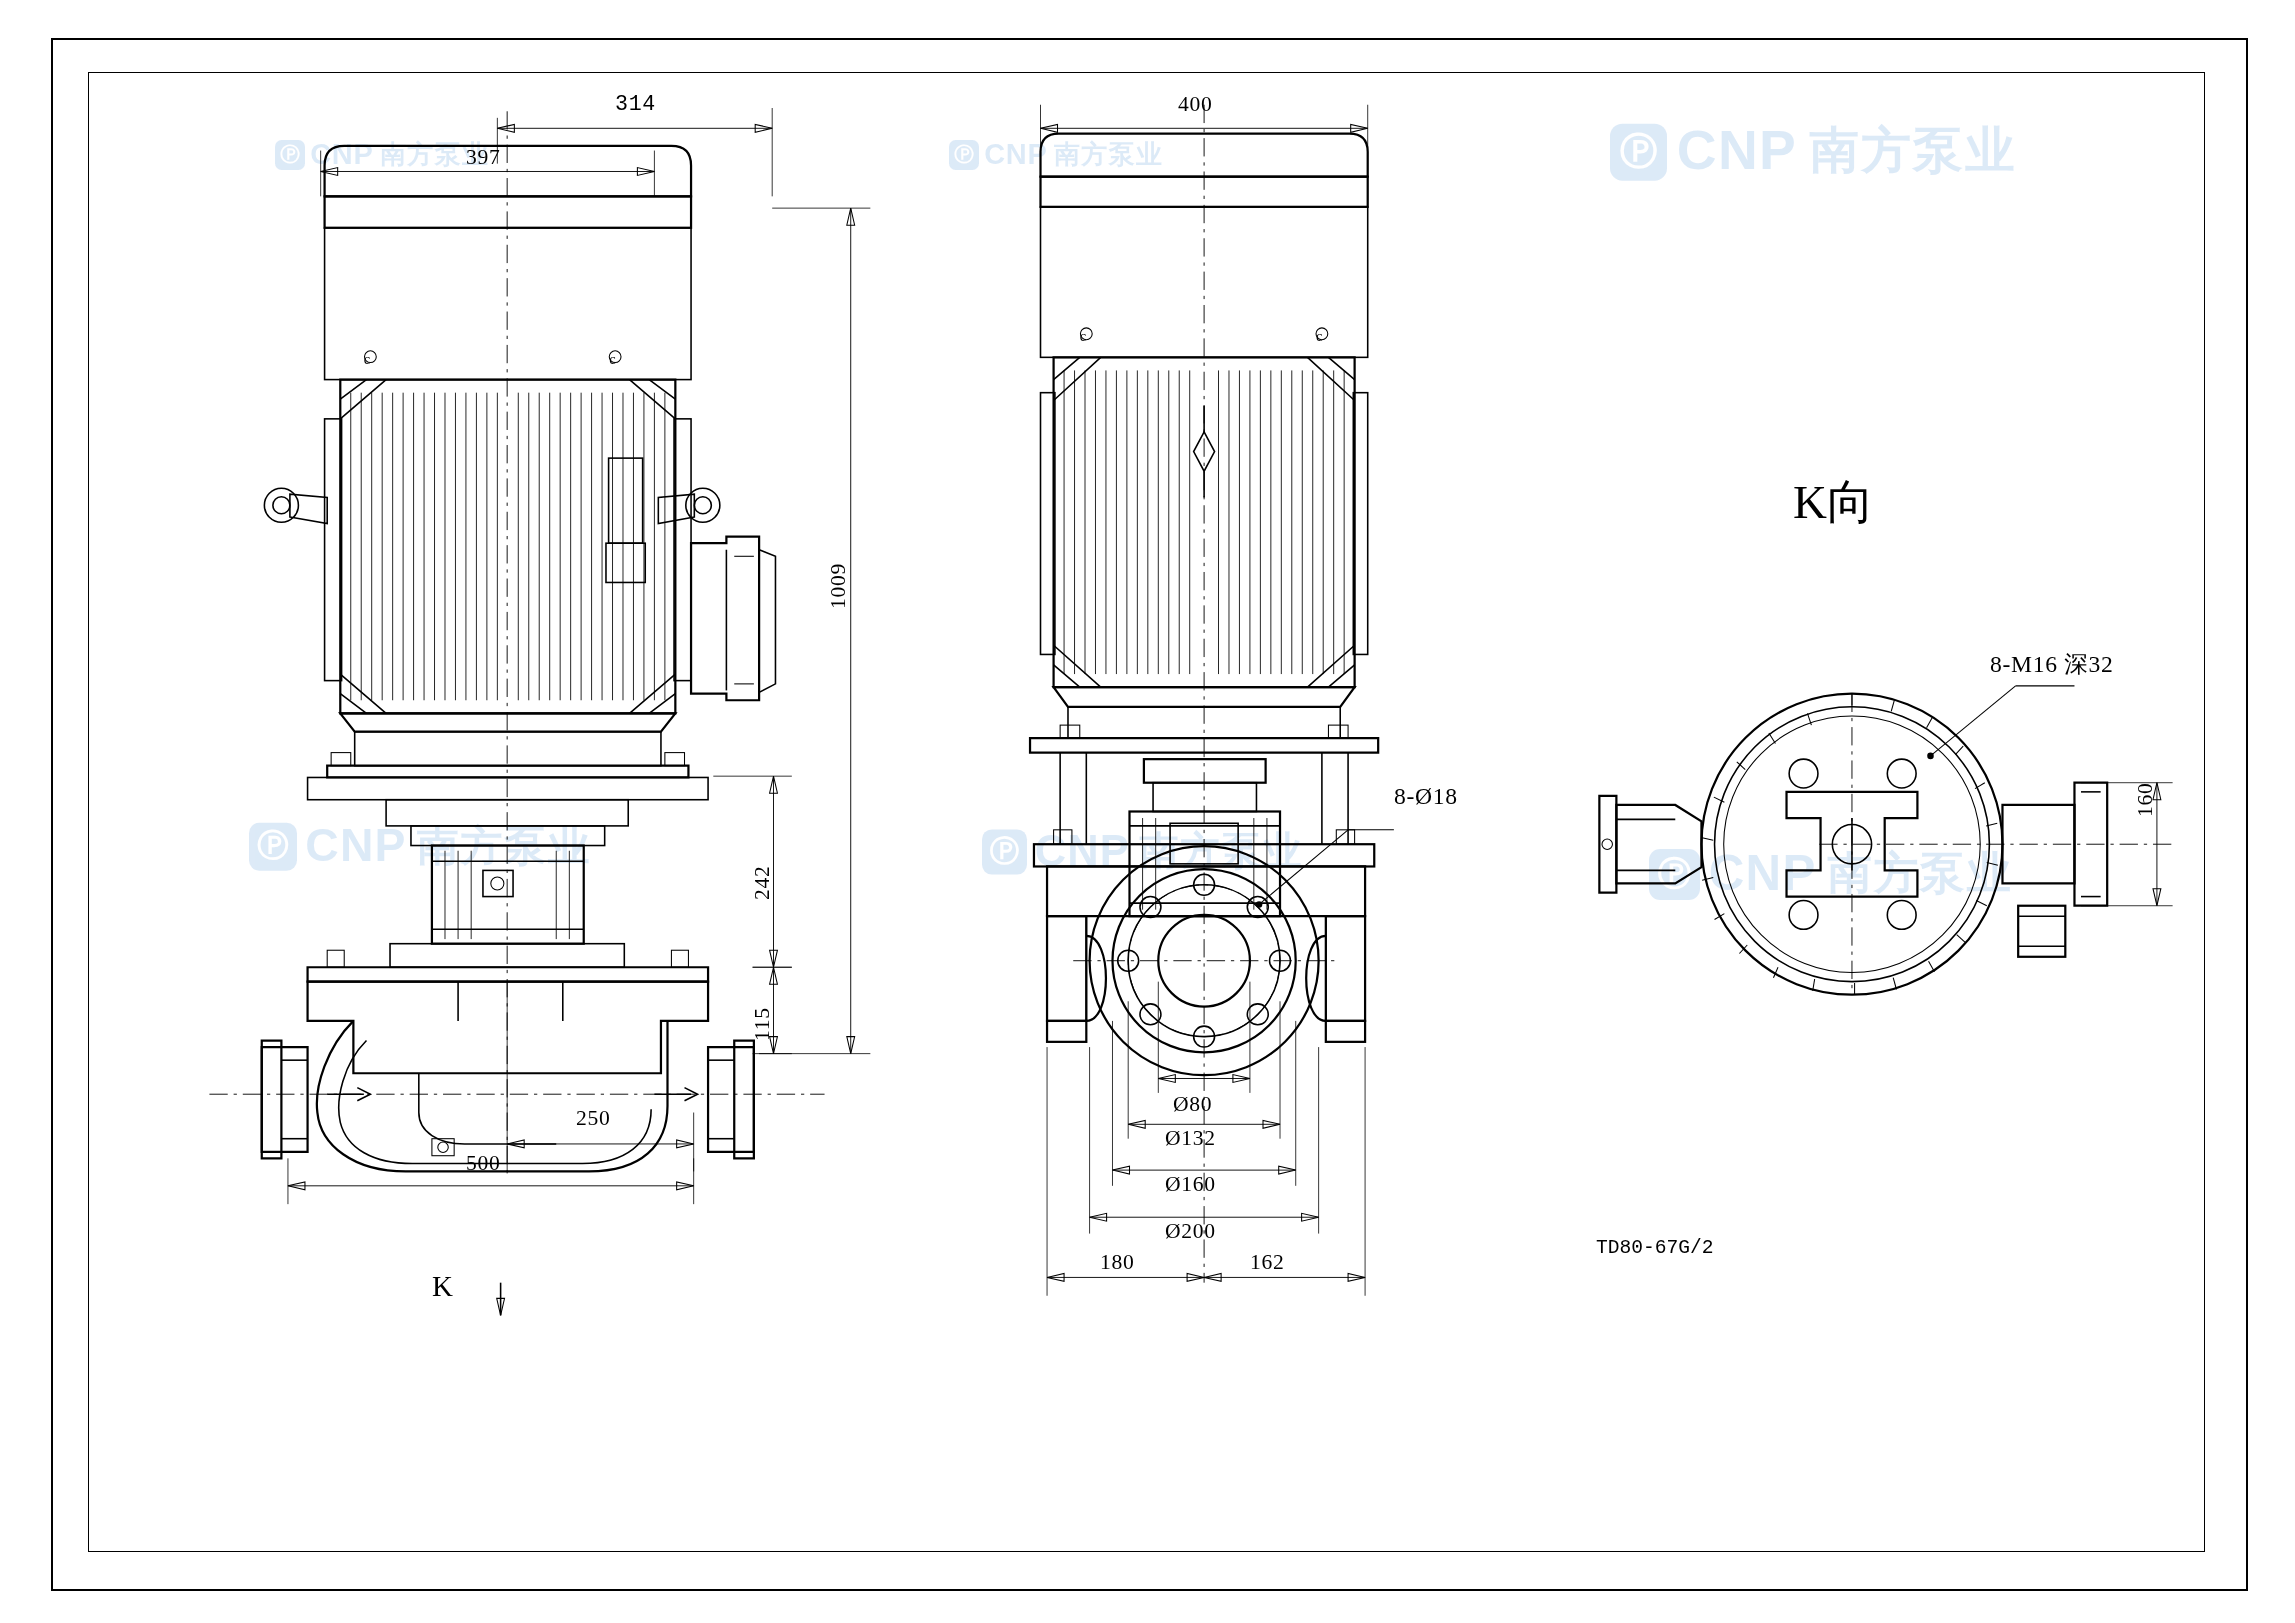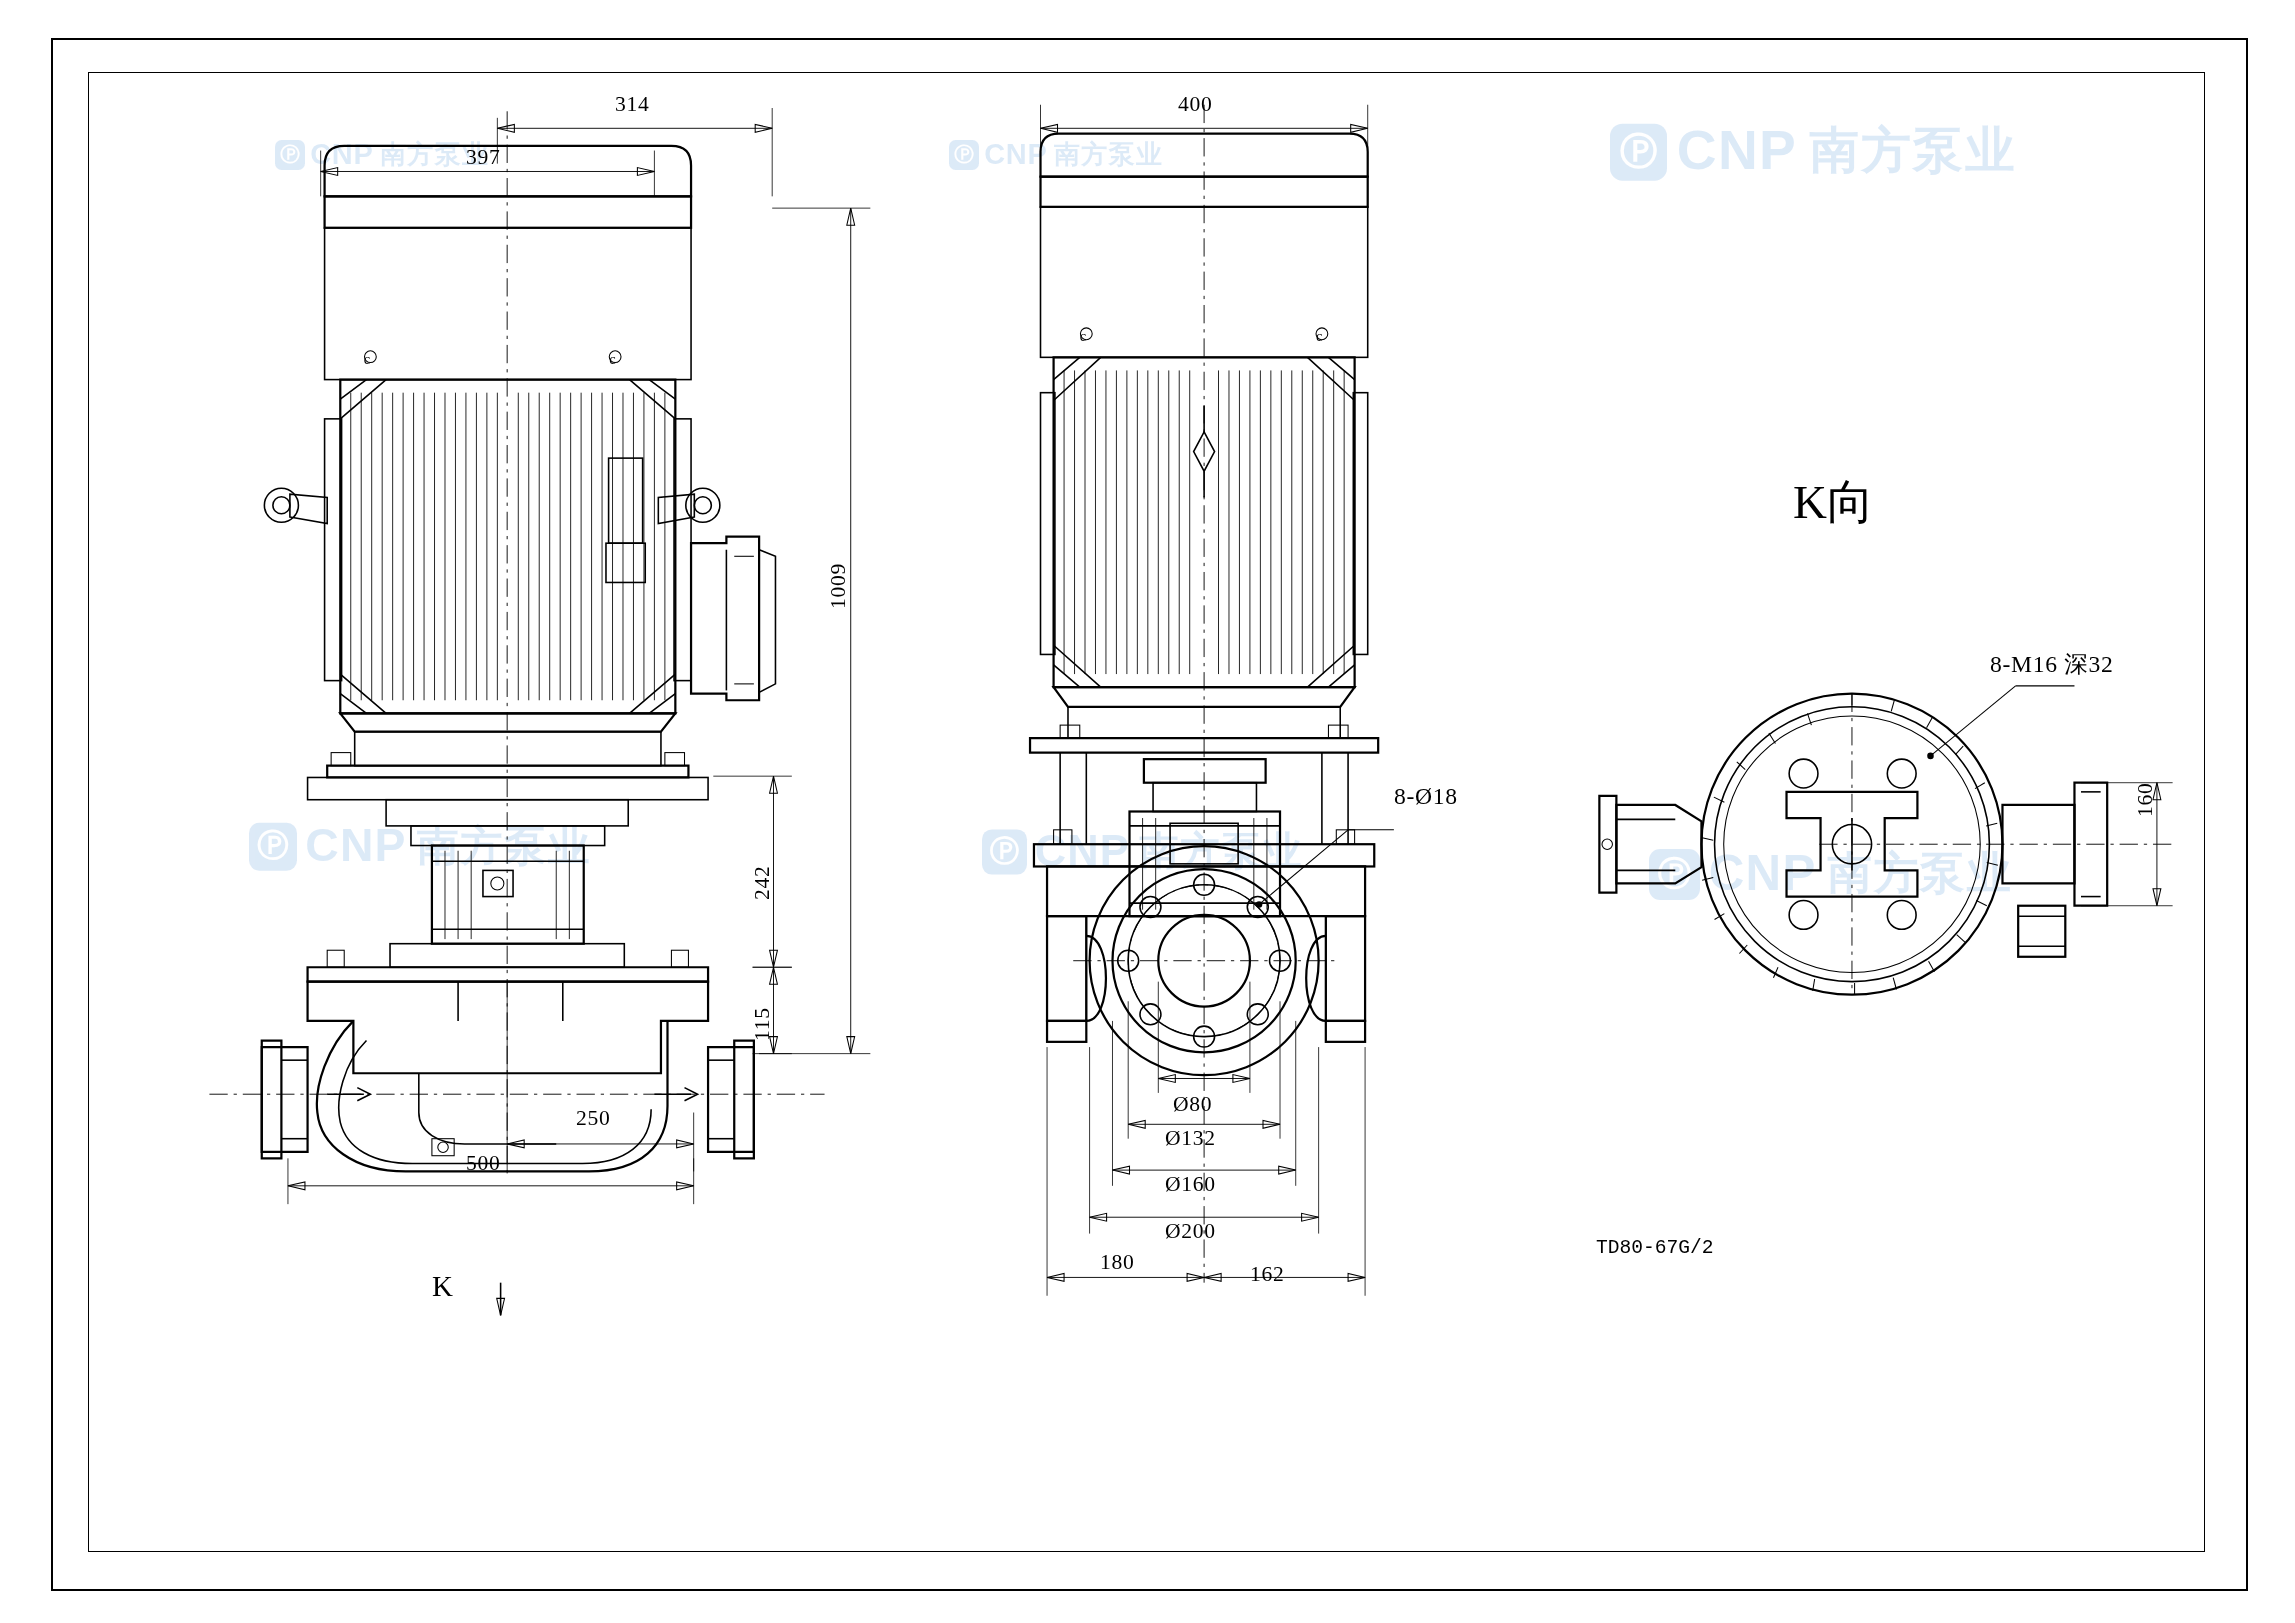--- a/index.html
+++ b/index.html
@@ -470,41 +470,41 @@
 
       <line class="ext" x1="3180" y1="1196" x2="3320" y2="1196"></line>
       <line class="ext" x1="3180" y1="1384" x2="3320" y2="1384"></line>
       <line class="dimline" x1="3296" y1="1196" x2="3296" y2="1384"></line>
       <path class="ln thin" d="M3296 1196 L3290 1222 L3302 1222 Z" fill="#000"></path>
       <path class="ln thin" d="M3296 1384 L3290 1358 L3302 1358 Z" fill="#000"></path>
     </g>
 
   </svg>
 
-  <div class="dim" style="left:615px;top:92px;">314</div>
+  <div class="dim" style="left:615px;top:92px;font-family:Liberation Mono, monospace;">314</div>
   <div class="dim" style="left:466px;top:137px;margin-top:8px;">397</div>
 
   <div class="dim" style="left:826px;top:609px;transform:rotate(-90deg);transform-origin:left top;">1009</div>
   <div class="dim" style="left:750px;top:900px;transform:rotate(-90deg);transform-origin:left top;">242</div>
   <div class="dim" style="left:750px;top:1041px;transform:rotate(-90deg);transform-origin:left top;">115</div>
 
   <div class="dim" style="left:576px;top:1106px;">250</div>
   <div class="dim" style="left:466px;top:1151px;">500</div>
 
   <div class="dim" style="left:1178px;top:92px;">400</div>
 
   <div class="dim" style="left:1394px;top:783px;font-size:23.6px;">8-Ø18</div>
 
   <div class="dim" style="left:1173px;top:1092px;">Ø80</div>
   <div class="dim" style="left:1165px;top:1126px;">Ø132</div>
   <div class="dim" style="left:1165px;top:1172px;">Ø160</div>
   <div class="dim" style="left:1165px;top:1219px;">Ø200</div>
 
   <div class="dim" style="left:1100px;top:1250px;text-align:right;">180</div>
-  <div class="dim" style="left:1250px;top:1250px;margin-top:12px;">162</div>
+  <div class="dim" style="left:1250px;top:1250px;">162</div>
 
   <div class="label-big" style="left:1793px;top:471px;">K向</div>
   <div class="label-k" style="left:432px;top:1270px;">K</div>
 
   <div class="dim" style="left:1990px;top:648px;font-size:23.6px;">8-M16 深32</div>
   <div class="dim" style="left:2133px;top:817px;transform:rotate(-90deg);transform-origin:left top;">160</div>
 
   <div class="model" style="left:1596px;top:1237px;">TD80-67G/2</div>
 
 </div>

